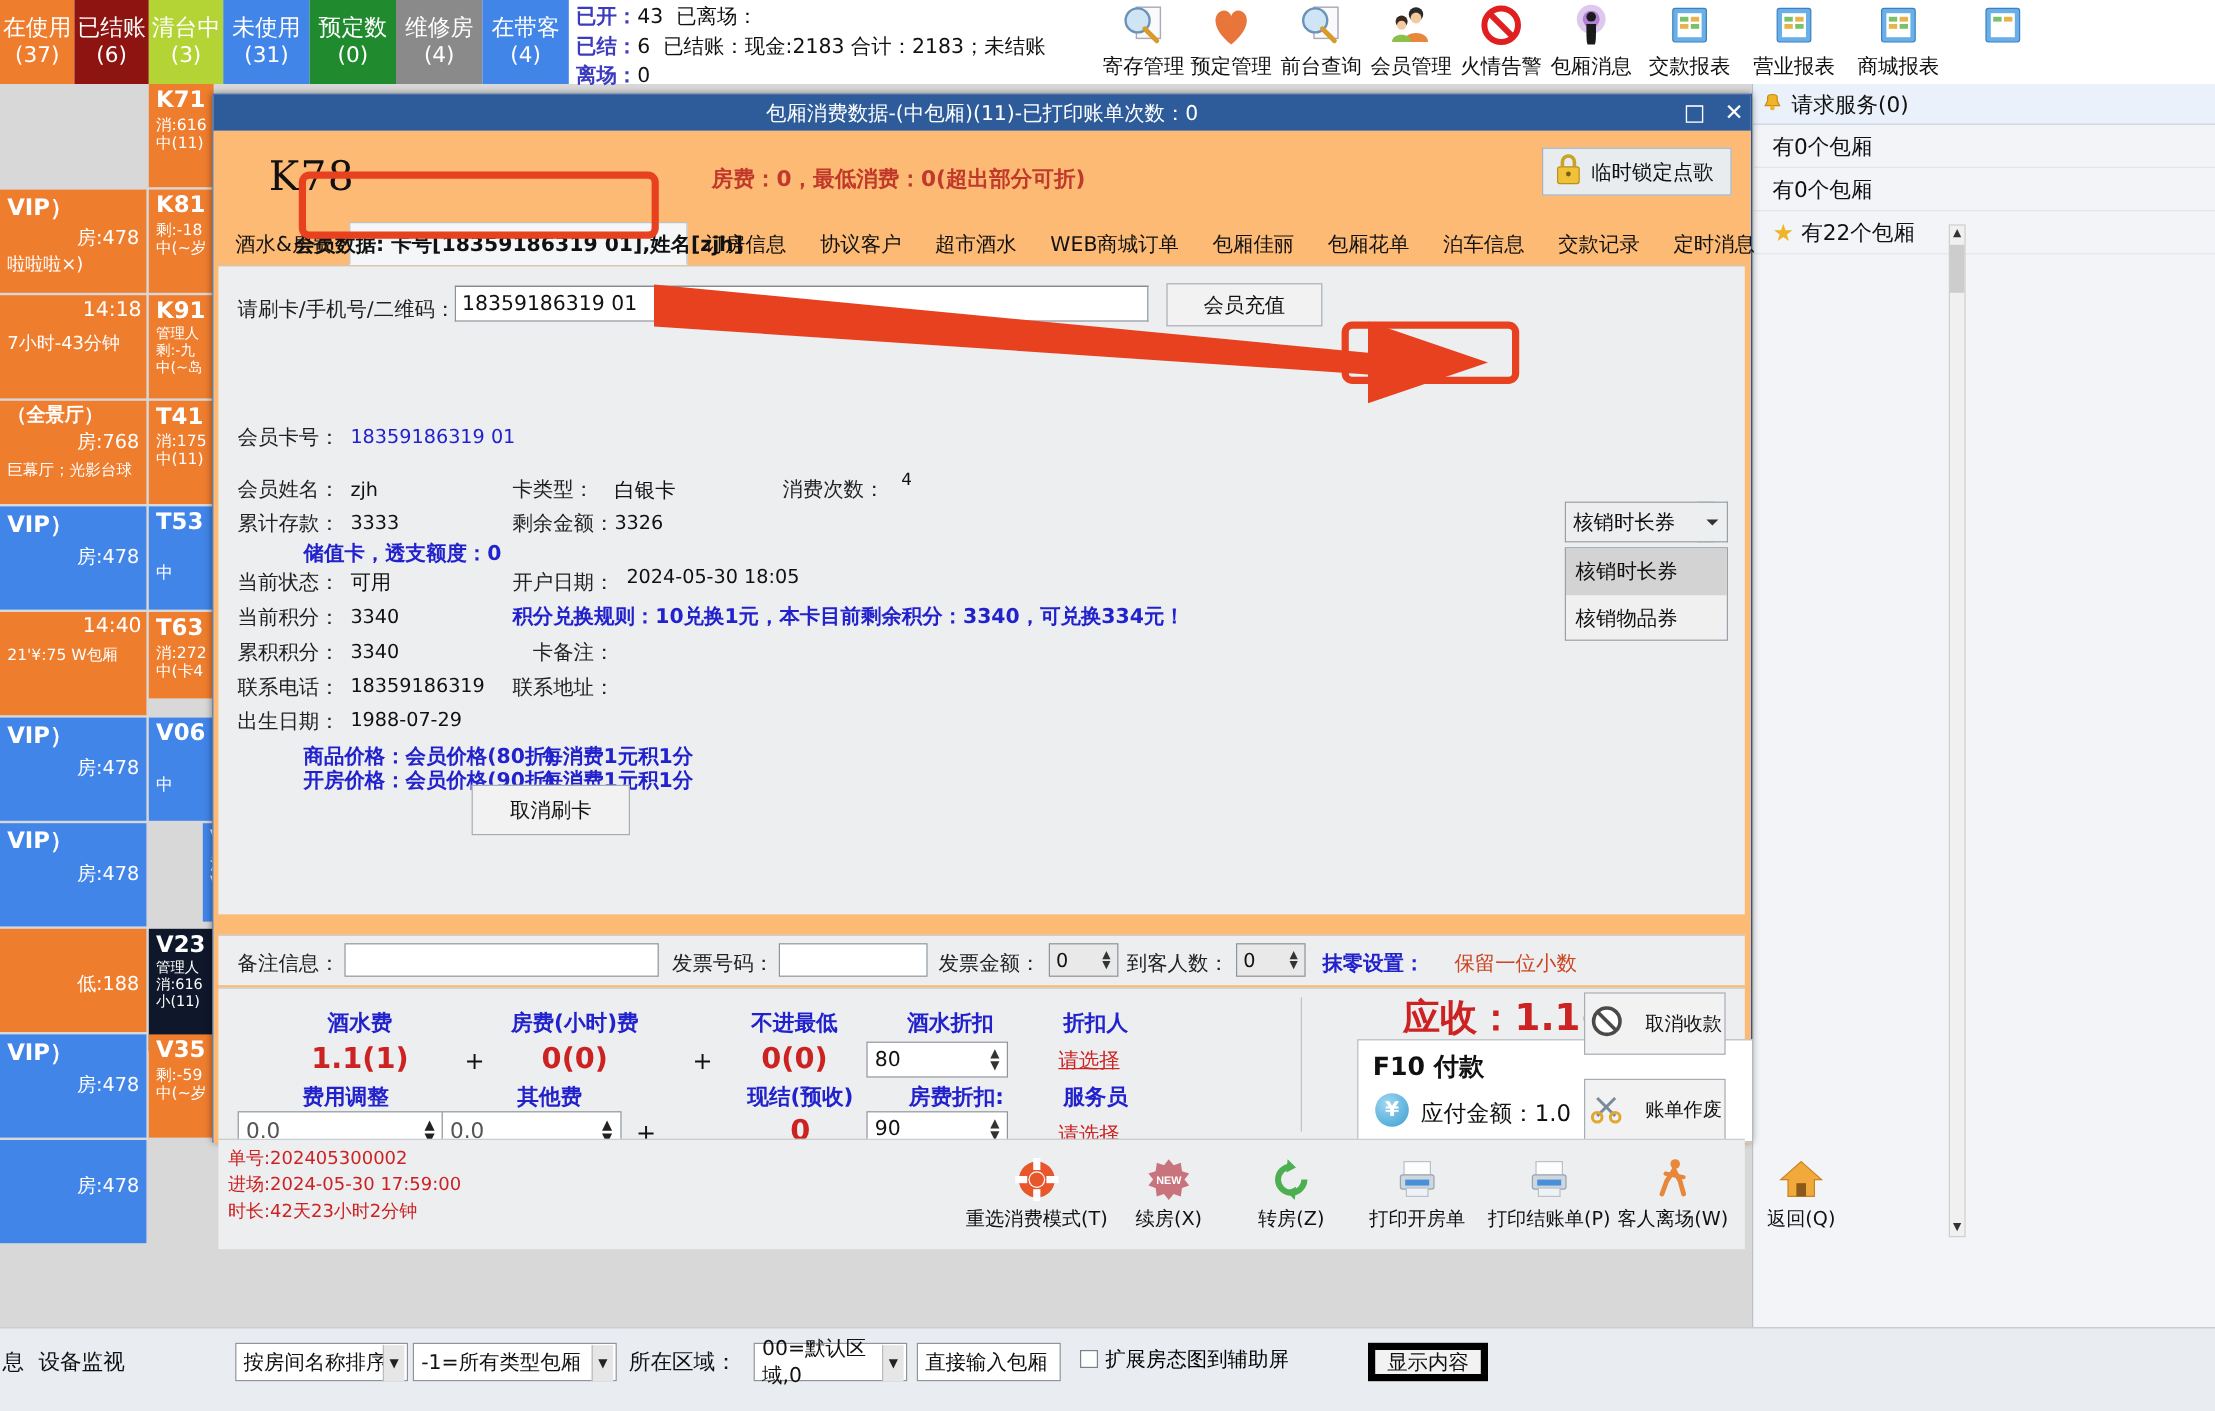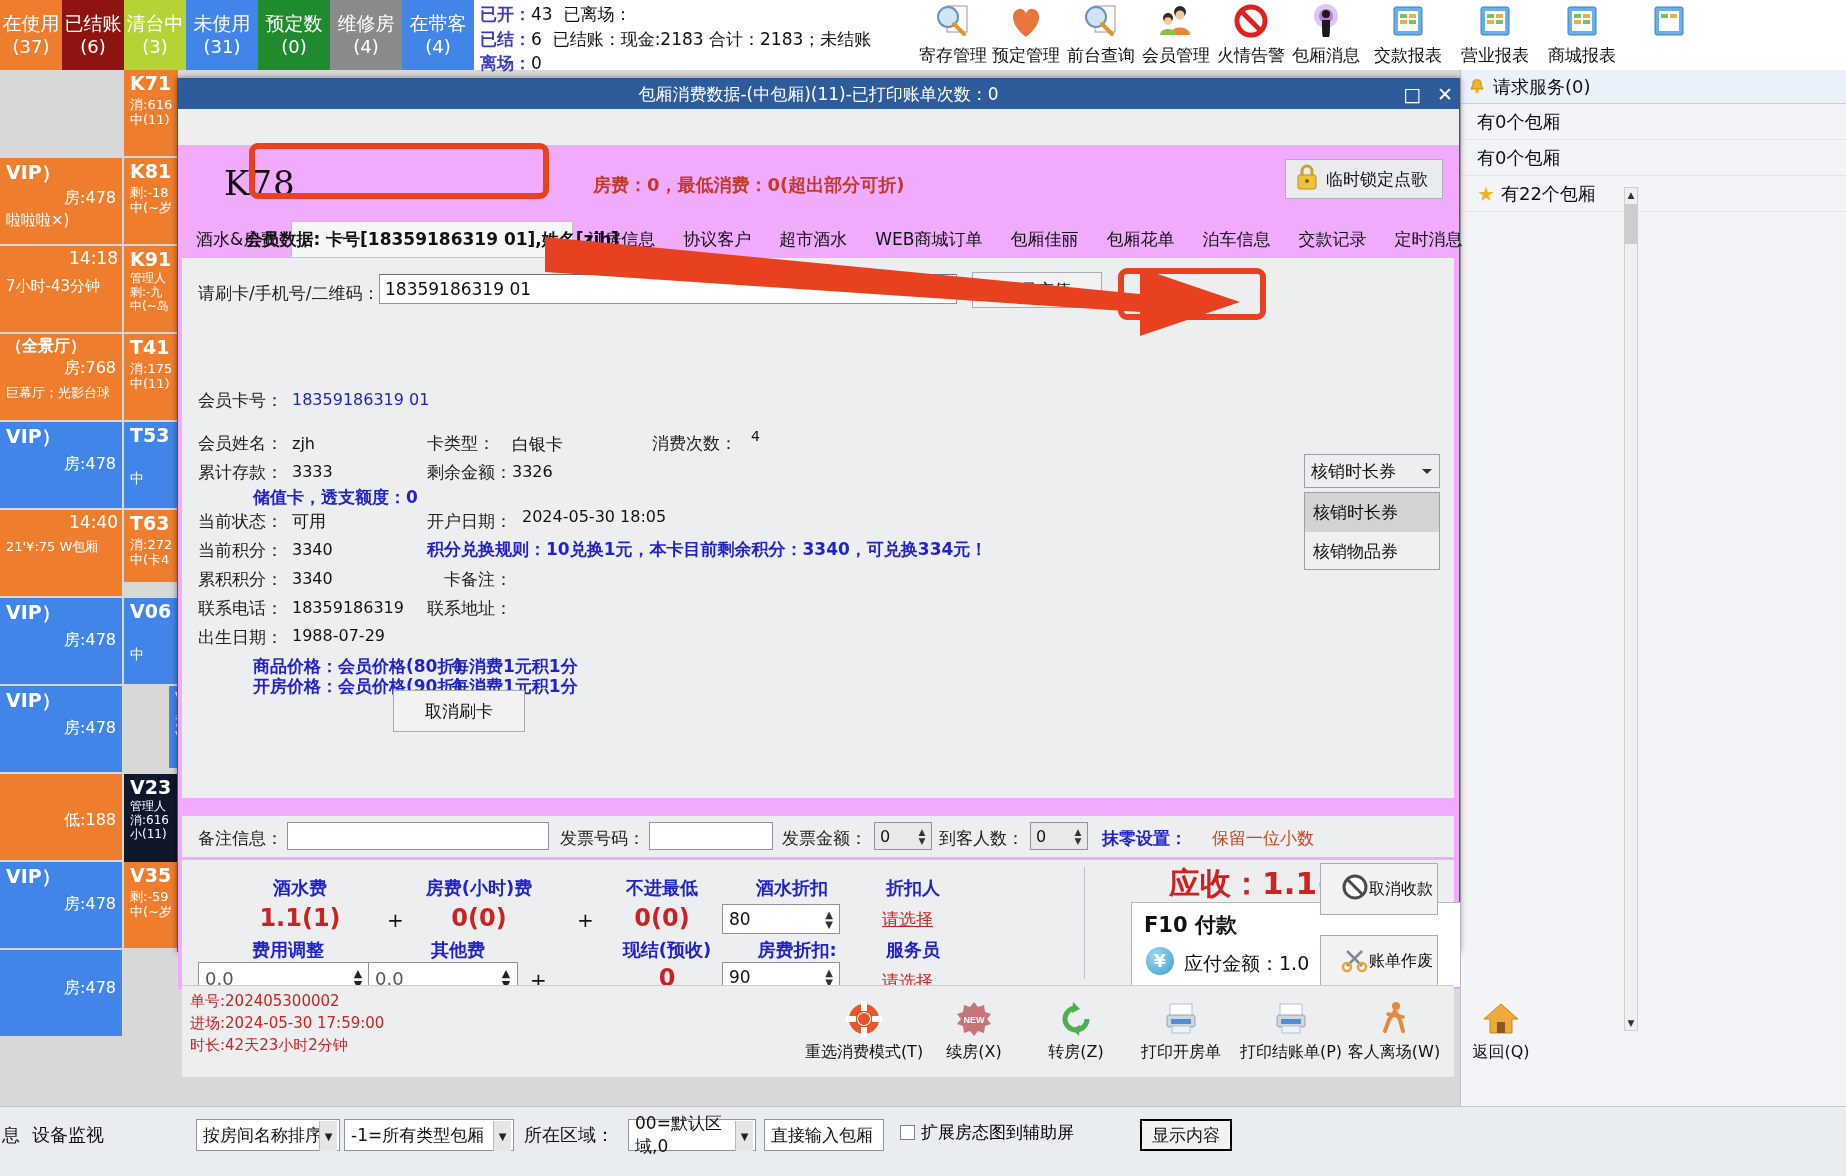--- a/index.html
+++ b/index.html
@@ -46,21 +46,21 @@
   
   #dialog { position:absolute; left:177px; top:78px; width:1283px; height:874px;
             background:#eceef0; border:1px solid #2b5797;
             box-shadow:0 0 6px rgba(0,0,0,.45); }
   #dlgtitle { height:30px; background:#2e5c9a; color:#fff; position:relative;
               display:flex; align-items:center; justify-content:center; font-size:17px; }
   #dlgtitle .btns { position:absolute; right:6px; top:0; height:30px; display:flex;
                     align-items:center; gap:16px; }
   #dlgtitle .btns span { color:#fff; font-size:19px; cursor:default; }
 
-  #dlgbody { position:relative; height:844px; background:#f0abfc;margin-top:36px; }
+  #dlgbody { position:relative; height:844px; background:#fdba74; }
 
   .roomcode { position:absolute; left:46px; top:18px; font-size:34px; color:#111;
               font-family:"DejaVu Serif","Liberation Serif",serif; letter-spacing:1px; }
   .feeline { position:absolute; left:415px; top:28px; font-size:18px; color:#c0392b; font-weight:bold; }
 
   .lockbtn { position:absolute; right:16px; top:14px; width:158px; height:40px;
              background:#e9ecef; border:1px solid #a9b0b8; display:flex; align-items:center;
              gap:6px; padding-left:8px; font-size:17px; color:#111; }
 
   
@@ -136,21 +136,21 @@
   #paybox { position:absolute; left:953px; top:757px; width:330px; height:86px;
             background:#fff; border:1px solid #b4b9be; }
   #paybox .f10 { position:absolute; left:12px; top:8px; font-size:21px; color:#111; font-weight:bold; }
   #paybox .amt { position:absolute; left:52px; top:48px; font-size:19px; color:#111; }
   #paybox .yen { position:absolute; left:14px; top:44px; width:28px; height:28px; border-radius:50%;
                  background:radial-gradient(circle at 35% 30%, #9fd6f2, #3a9fd0);
                  color:#fff; font-size:17px; display:flex; align-items:center; justify-content:center;
                  font-weight:bold; }
 
   .sidebtn { position:absolute; width:118px; height:52px; background:#f2f2f2; border:1px solid #a7adb4;
-             display:flex; align-items:center; gap:0; padding-left:20px; font-size:16px; color:#111; }
+             display:flex; align-items:center; gap:18px; padding-left:4px; font-size:16px; color:#111; }
 
   
   #footer { position:absolute; left:4px; top:840px; width:1272px; height:92px; background:#eceef0;
             border-top:1px solid #c9cdd1; }
   .ord { position:absolute; left:8px; font-size:15px; color:#cc2222; }
   .fbtn { position:absolute; top:10px; width:108px; height:74px; display:flex; flex-direction:column;
           align-items:center; justify-content:flex-start; font-size:16px; color:#111; }
   .fbtn .g { height:46px; display:flex; align-items:center; justify-content:center; }
   .fbtn .c { white-space:nowrap; }
 
@@ -163,21 +163,21 @@
 
   
   #bottombar { position:absolute; left:0; top:1106px; width:1846px; height:70px; background:#e9ecf0;
                border-top:1px solid #c2c8ce; }
   .bb-item { position:absolute; top:16px; font-size:18px; color:#111; }
   .bb-sel { position:absolute; top:12px; height:32px; background:#fff; border:1px solid #8d949c;
             display:flex; align-items:center; padding-left:6px; font-size:17px; color:#111; }
   .bb-sel .ar { position:absolute; right:2px; top:1px; height:30px; width:18px; background:#e6e6e6;
                 border-left:1px solid #b5bbc1; display:flex; align-items:center; justify-content:center;
                 font-size:10px; color:#222; }
-  .bb-btn { position:absolute; top:12px; height:32px; background:#f2f2f2; border:2px solid #000000;
+  .bb-btn { position:absolute; top:12px; height:32px; background:#f2f2f2; border:6px solid #000000;
             display:flex; align-items:center; justify-content:center; font-size:17px; color:#111;
             padding:0 10px; }
   .bb-chk { position:absolute; top:14px; display:flex; align-items:center; gap:6px; font-size:17px; }
   .bb-chk .box { width:15px; height:15px; background:#fff; border:1px solid #7a8087; }
 
   
   .annot { position:absolute; border:6px solid #e8411f; border-radius:9px; pointer-events:none; }
   #arrow { position:absolute; left:540px; top:232px; width:730px; height:110px; pointer-events:none; }
 </style>
 </head>

